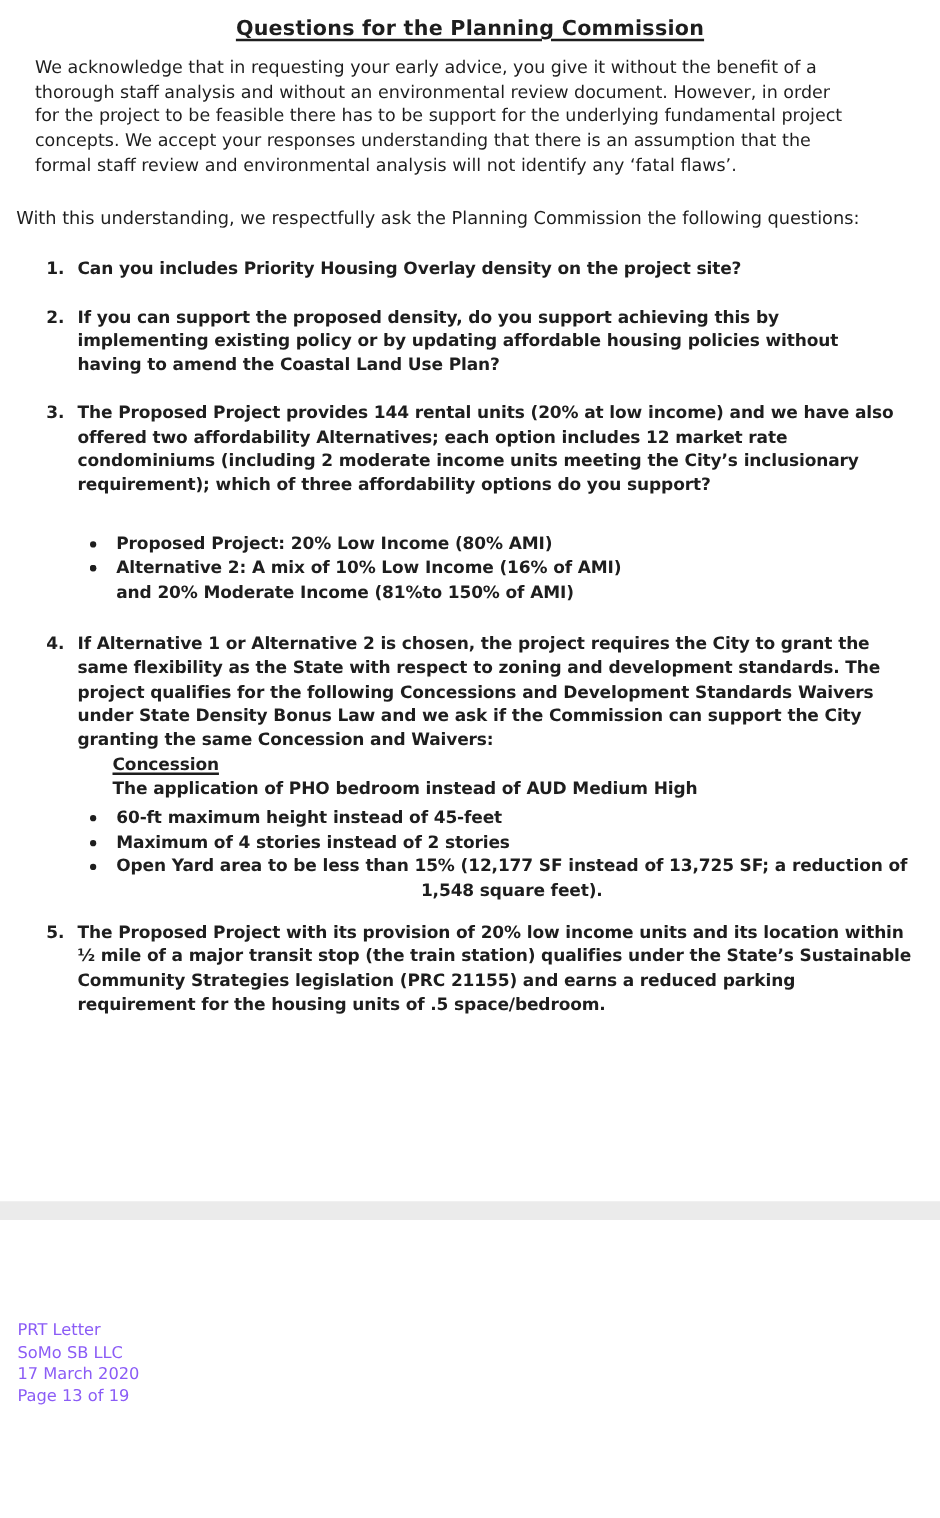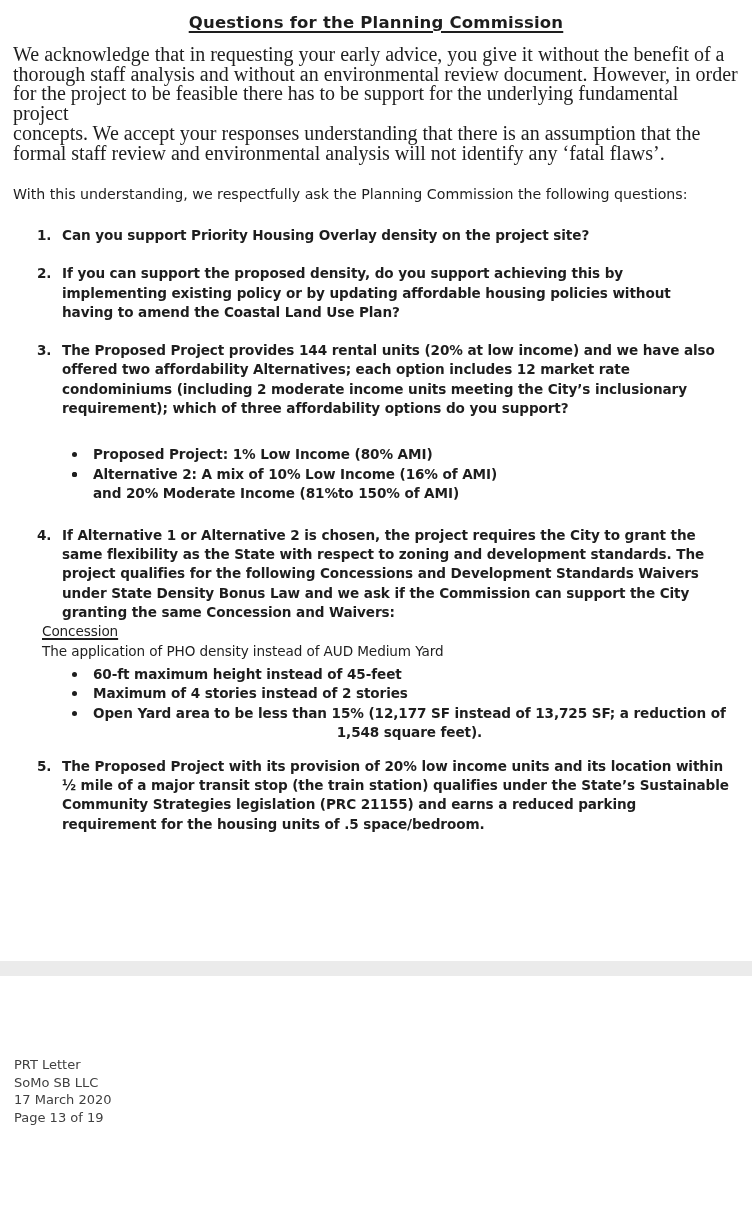--- a/index.html
+++ b/index.html
@@ -16,24 +16,23 @@
     padding-top:13px;
     text-align:center;
     font-size:16.5px;
     font-weight:700;
     text-decoration:underline;
     text-underline-offset:3px;
     text-decoration-thickness:2px;
     letter-spacing:0.2px;
   }
   .intro{
-    margin:13px 14px 0 13px;
-    font-size:20px;
+    margin:13px 14px 0 28px;
+    font-size:14px;
     line-height:19.7px;
-    font-family:Liberation Serif, serif;
   }
   .lead-in{
     margin:22px 14px 12px 13px;
     font-size:14.2px;
     line-height:19.7px;
   }
   .q-row{
     display:flex;
     font-weight:700;
     font-size:13.6px;
@@ -67,22 +66,22 @@
   }
   .b-dot::before{
     content:"";
     position:absolute;
     left:10px;top:7px;
     width:5px;height:5px;
     border-radius:50%;
     background:#1e1e1e;
   }
   .sub-block{
-    margin-left:42px;
-    font-weight:400;
+    margin-left:90px;
+    font-weight:700;
     font-size:13.6px;
     line-height:19.3px;
     letter-spacing:-0.1px;
   }
   .sub-heading{
     text-decoration:underline;
     text-underline-offset:2px;
     text-decoration-thickness:1.5px;
   }
   .waiver-list{margin-top:4px;text-align:center;}
@@ -90,21 +89,21 @@
     position:absolute;
     left:0;top:961px;
     width:752px;height:15px;
     background:#ebebeb;
   }
   .footer{
     position:absolute;
     left:14px;top:1056px;
     font-size:13px;
     line-height:17.5px;
-    color:#404040;
+    color:#8b5cf6;
   }
   .continuation{
     position:absolute;
     left:62px;top:1139px;
     width:640px;
     font-weight:700;
     font-size:14px;
     line-height:20.4px;
     letter-spacing:-0.1px;
   }
@@ -119,42 +118,42 @@
   <div class="intro lines">We acknowledge that in requesting your early advice, you give it without the benefit of a
 thorough staff analysis and without an environmental review document. However, in order
 for the project to be feasible there has to be support for the underlying fundamental project
 concepts. We accept your responses understanding that there is an assumption that the
 formal staff review and environmental analysis will not identify any ‘fatal flaws’.</div>
 
   <div class="lead-in lines">With this understanding, we respectfully ask the Planning Commission the following questions:</div>
 
   <div class="q-row q1">
     <div class="q-num">1.</div>
-    <div class="q-text lines">Can you support Priority Housing Overlay density on the project site?</div>
+    <div class="q-text lines">Can you includes Priority Housing Overlay density on the project site?</div>
   </div>
 
   <div class="q-row q2">
     <div class="q-num">2.</div>
     <div class="q-text lines">If you can support the proposed density, do you support achieving this by
 implementing existing policy or by updating affordable housing policies without
 having to amend the Coastal Land Use Plan?</div>
   </div>
 
   <div class="q-row q3">
     <div class="q-num">3.</div>
     <div class="q-text lines">The Proposed Project provides 144 rental units (20% at low income) and we have also
 offered two affordability Alternatives; each option includes 12 market rate
 condominiums (including 2 moderate income units meeting the City’s inclusionary
 requirement); which of three affordability options do you support?</div>
   </div>
 
   <div class="options">
     <div class="b-row">
       <div class="b-dot"></div>
-      <div class="lines">Proposed Project: 1% Low Income (80% AMI)</div>
+      <div class="lines">Proposed Project: 20% Low Income (80% AMI)</div>
     </div>
     <div class="b-row">
       <div class="b-dot"></div>
     </div>
     <div class="b-row">
       <div class="b-dot"></div>
       <div class="lines">Alternative 2: A mix of 10% Low Income (16% of AMI)
 and 20% Moderate Income (81%to 150% of AMI)</div>
     </div>
   </div>
@@ -163,21 +162,21 @@
     <div class="q-num">4.</div>
     <div class="q-text lines">If Alternative 1 or Alternative 2 is chosen, the project requires the City to grant the
 same flexibility as the State with respect to zoning and development standards. The
 project qualifies for the following Concessions and Development Standards Waivers
 under State Density Bonus Law and we ask if the Commission can support the City
 granting the same Concession and Waivers:</div>
   </div>
 
   <div class="sub-block">
     <div class="sub-heading">Concession</div>
-    <div class="lines">The application of PHO density instead of AUD Medium Yard</div>
+    <div class="lines">The application of PHO bedroom instead of AUD Medium High</div>
   </div>
 
   <div class="waiver-list">
     <div class="b-row">
       <div class="b-dot"></div>
       <div class="lines">60-ft maximum height instead of 45-feet</div>
     </div>
     <div class="b-row">
       <div class="b-dot"></div>
       <div class="lines">Maximum of 4 stories instead of 2 stories</div>

